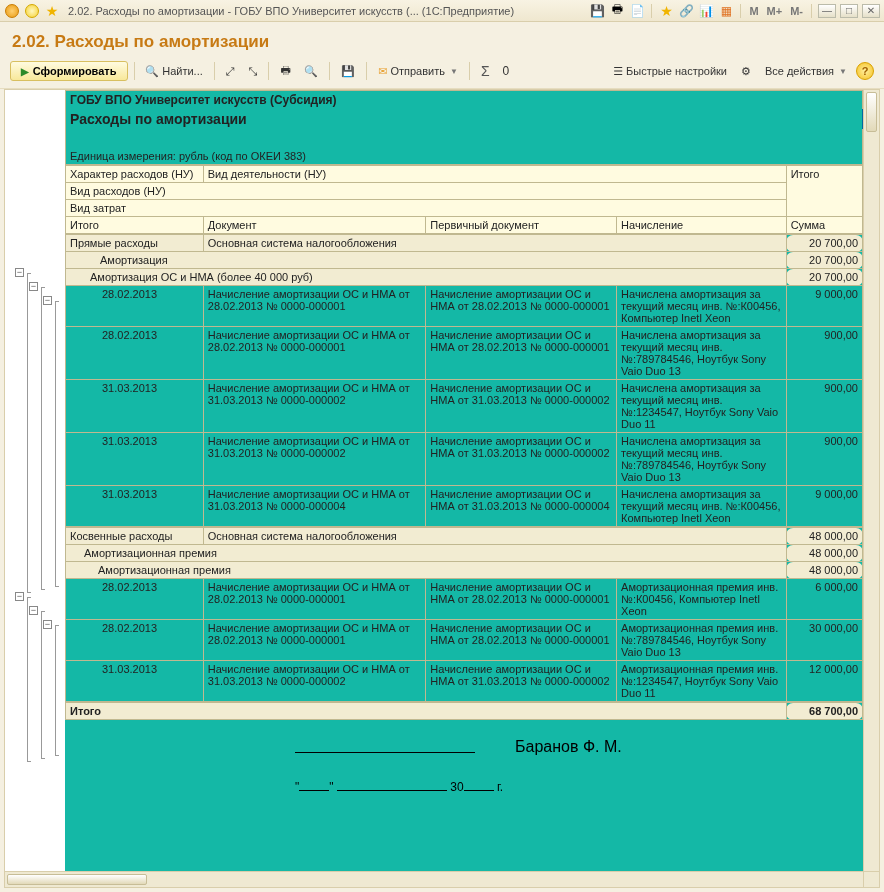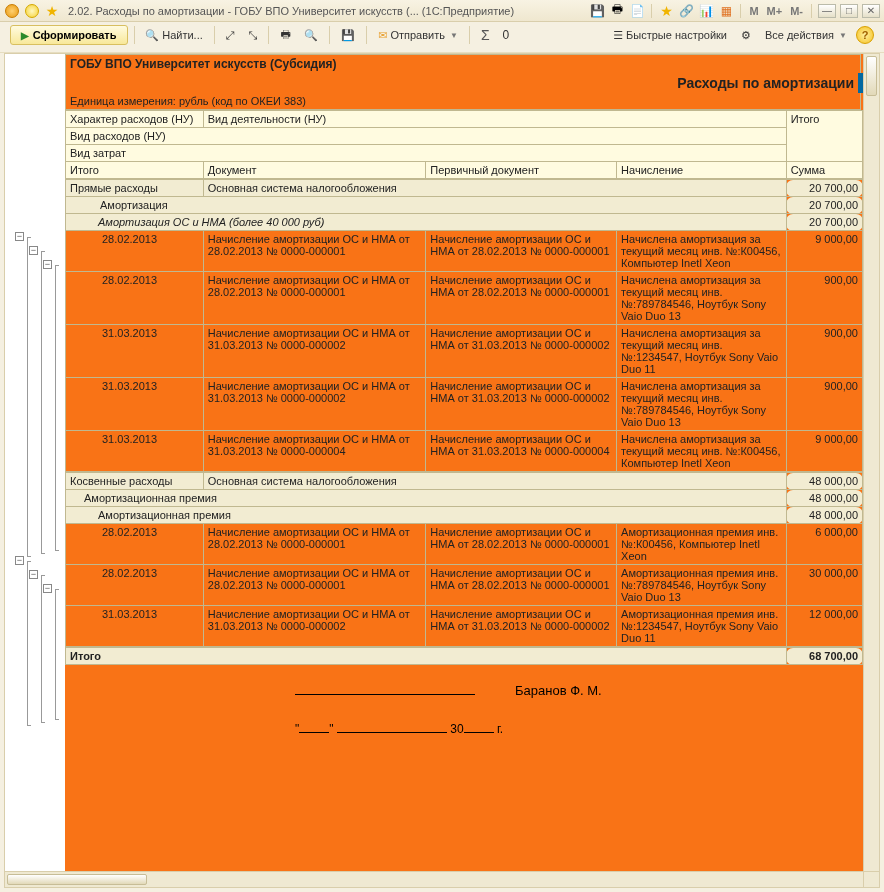--- a/index.html
+++ b/index.html
@@ -33,37 +33,37 @@
   .flex1 { flex: 1; }
   .dd { font-size: 8px; color: #777; margin-left: 2px; }
   .help { width: 18px; height: 18px; border-radius: 50%; background: radial-gradient(#fff0a0,#f5c020); border:1px solid #d8a000; display:inline-flex; align-items:center; justify-content:center; font-weight:bold; color:#a06000; cursor:pointer;}
 
   
   .report-wrap { flex:1; position: relative; overflow: hidden; background: #fff; margin: 0 4px 4px; border: 1px solid #d9ceab; }
   .report-scroll { position:absolute; inset:0 16px 16px 0; overflow: hidden; display:flex; }
   .outline { width: 60px; background: #fff; position: relative; }
   .outline .bracket { position:absolute; border-left:1px solid #999; border-top:1px solid #999; border-bottom:1px solid #999; width:4px; }
   .outline .box { position:absolute; width:9px; height:9px; border:1px solid #888; background:#fff; font-size:9px; line-height:7px; text-align:center; color:#555; cursor:pointer; }
-  .sheet { flex:1; background:#f97316; position:relative; }
+  .sheet { flex:1; background:#14b8a6; position:relative; }
 
   
   table.r { border-collapse: collapse; width: 100%; table-layout: fixed; }
   .r td { border: 1px solid #c0b890; padding: 2px 4px; font-size: 11px; vertical-align: top; color:#222; }
   .r .hdr { background: #fffbe0; }
   .r .shade { background: #f2ecd2; }
   .r .bold { font-weight: bold; }
   .r .right { text-align: right; border-radius: 7px; }
   .r .noborder td { border:none; }
   .org { font-weight: bold; font-size: 12px; }
   .t-main { font-weight: bold; font-size: 15px; }
   .t-sub { font-weight: bold; font-size: 14px; }
-  .unit { font-size: 11px; }
+  .unit { font-size: 11px; margin-top: 19px; }
   .sig-line { border-bottom: 1px solid #000; display:inline-block; min-width: 180px; height: 12px; }
   .sig-block { padding: 18px 0 4px; }
-  .sig-row { display:flex; align-items:flex-start; gap: 40px; padding-left: 230px; font-size:13px;}
+  .sig-row { display:flex; align-items:center; gap: 40px; padding-left: 230px; font-size:16px;}
   .date-row { padding: 24px 0 6px 230px; font-size: 12px; }
   .date-row .u { border-bottom:1px solid #000; display:inline-block; min-width:30px; text-align:center; }
 
   
   .sb-v { position:absolute; right:0; top:0; bottom:16px; width:16px; background:#efe9d2; border-left:1px solid #d9ceab; }
   .sb-v .thumb { position:absolute; left:2px; right:2px; top:2px; height:40px; background:linear-gradient(#fff,#e2d9b8); border:1px solid #c7bd97; border-radius:2px;}
   .sb-h { position:absolute; left:0; right:16px; bottom:0; height:16px; background:#efe9d2; border-top:1px solid #d9ceab; }
   .sb-h .thumb { position:absolute; top:2px; bottom:2px; left:2px; width:140px; background:linear-gradient(#fff,#e2d9b8); border:1px solid #c7bd97; border-radius:2px;}
   .sb-corner { position:absolute; right:0; bottom:0; width:16px; height:16px; background:#efe9d2; border-left:1px solid #d9ceab; border-top:1px solid #d9ceab;}
 
@@ -95,20 +95,21 @@
     <span class="tb-sep"></span>
     <span class="m-btn">M</span>
     <span class="m-btn">M+</span>
     <span class="m-btn">M-</span>
     <span class="tb-sep"></span>
     <span class="win-btn">—</span>
     <span class="win-btn">□</span>
     <span class="win-btn">✕</span>
   </div>
 
+  <div class="page-title">2.02. Расходы по амортизации</div>
 
   <div class="toolbar">
     <button class="btn-form">
         <span class="tri">▶</span>
         <span>Сформировать</span>
       </button>
     <span class="tool-sep"></span>
     <span class="tool">
         <span>🔍</span>
         <span>Найти...</span>
@@ -172,21 +173,21 @@
               <col class="c4">
               <col class="c5">
             </colgroup>
           <tbody>
               <tr class="noborder">
                 <td colspan="5" style="border:1px solid #c0b890; border-bottom:none;">
                   <div class="org">ГОБУ ВПО Университет искусств (Субсидия)</div>
                 </td>
               </tr>
           <tr class="noborder">
-                <td colspan="5" style="border-left:1px solid #c0b890; border-right:5px solid #0369a1;text-align:right;">
+                <td colspan="5" style="border-left:1px solid #c0b890; border-right:1px solid #0369a1;">
                   <div class="t-sub">Расходы по амортизации</div>
                 </td>
               </tr>
           <tr class="noborder">
                 <td colspan="5" style="border:1px solid #c0b890; border-top:none;">
                   <div class="unit">Единица измерения: рубль (код по ОКЕИ 383)</div>
                 </td>
               </tr>
         </tbody>
           </table>
@@ -234,21 +235,21 @@
                 <tr class="shade">
                   <td>Прямые расходы</td>
                   <td colspan="3">Основная система налогообложения</td>
                   <td class="right">20 700,00</td>
                 </tr>
     <tr class="shade">
                   <td colspan="4" style="padding-left:34px;">Амортизация</td>
                   <td class="right">20 700,00</td>
                 </tr>
     <tr class="shade">
-                  <td colspan="4" style="padding-left:32px;font-style:italic;">Амортизация ОС и НМА (более 40 000 руб)</td>
+                  <td colspan="4" style="padding-left:24px;">Амортизация ОС и НМА (более 40 000 руб)</td>
                   <td class="right">20 700,00</td>
                 </tr>
                 <tr>
       <td style="padding-left:36px;">28.02.2013</td>
       <td>Начисление амортизации ОС и НМА от 28.02.2013 № 0000-000001</td>
       <td>Начисление амортизации ОС и НМА от 28.02.2013 № 0000-000001</td>
       <td>Начислена амортизация за текущий месяц инв. №:К00456, Компьютер Inetl Xeon</td>
       <td class="right">9 000,00</td>
                 </tr>
                 <tr>

